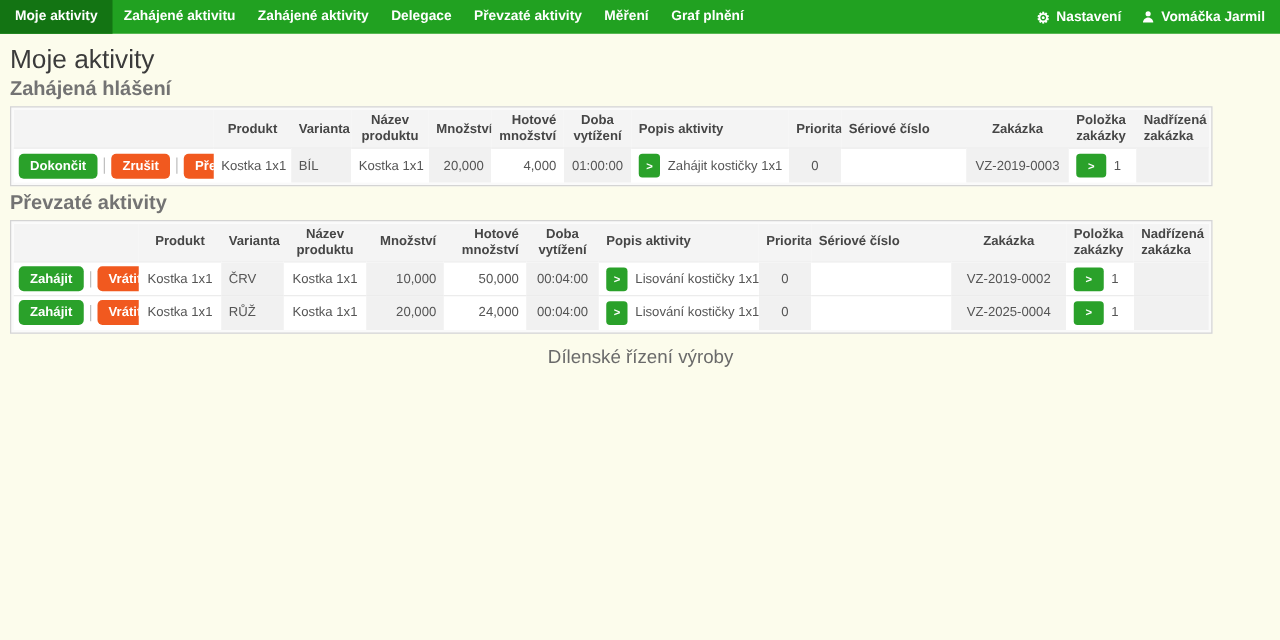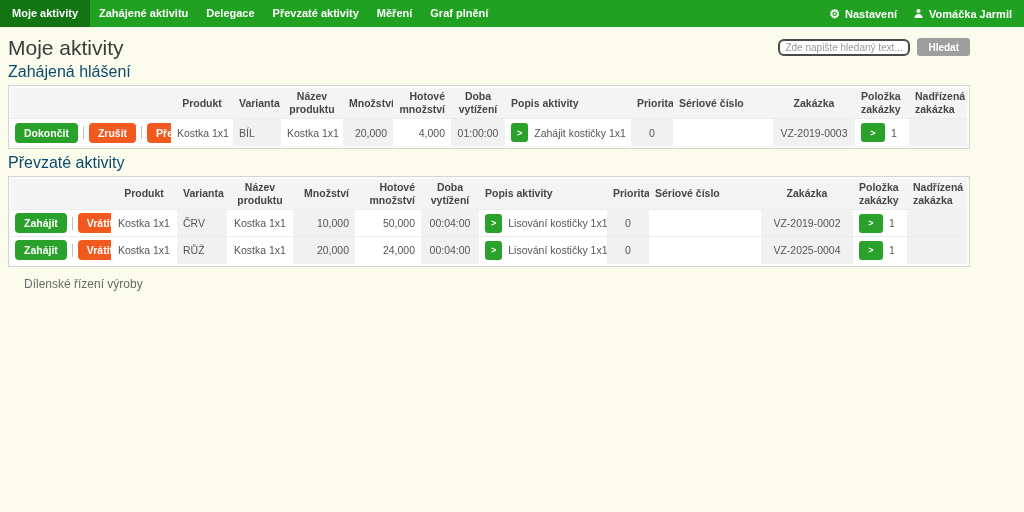--- a/index.html
+++ b/index.html
@@ -26,49 +26,50 @@
   .content{padding:6px 8px 0 8px;}
   .topbar{width:962px;display:flex;justify-content:space-between;align-items:flex-start;}
   .page-title{font-size:21px;font-weight:400;color:#3b3b3b;margin:3px 0 0 0;}
   .search{display:flex;align-items:center;margin-top:5px;}
   .search input{width:132px;height:17px;font-size:10px;border:2px solid #4a4a4a;border-radius:6px;
     padding:0 5px;background:#fff;color:#777;outline:none;}
   .search input::placeholder{color:#999;}
   .search button{height:18px;margin-left:7px;border:none;border-radius:3px;
     background:var(--search-button-gray,#9e9e9e);color:#fff;font-size:10px;font-weight:bold;
     padding:0 11px;cursor:pointer;font-family:"Liberation Sans",sans-serif;}
-  .section-heading{font-size:16px;font-weight:400;color:#0c4a6e;margin:3px 0 4px 0;}
+  .section-heading{font-size:16px;font-weight:700;color:#737373;margin:3px 0 4px 0;}
   
   .panel{width:962px;border:1px solid #d4d4d4;background:#fafafa;padding:2px;margin-bottom:5px;}
   table{width:100%;border-collapse:collapse;table-layout:fixed;font-size:10.5px;color:#555;background:#fff;}
   col.shade{background:#f1f1f1;}
   thead th{background:#f4f4f4;font-weight:bold;color:#464646;height:30px;padding:2px 6px;
     line-height:1.25;text-align:center;overflow:hidden;}
   tbody td{height:27px;padding:2px 6px;border-top:1px solid #ececec;text-align:center;
     white-space:nowrap;overflow:hidden;}
   th.al,td.al{text-align:left;} th.ar,td.ar{text-align:right;}
   td.actions{padding:2px 4px;}
   .act-wrap{display:flex;align-items:center;}
   .btn{border:none;border-radius:4px;color:#fff;font-size:10.5px;font-weight:bold;
     padding:4px 9px;cursor:pointer;font-family:"Liberation Sans",sans-serif;white-space:nowrap;}
   .btn.green{background:var(--button-green,#2aa12a);}
   .btn.orange{background:var(--button-orange,#f1591f);}
   .sep{width:1px;height:13px;background:#c0c0c0;margin:0 5px;flex:0 0 auto;}
   .btn-sm{border:none;border-radius:3px;background:var(--button-green,#2aa12a);color:#fff;
     font-size:9px;font-weight:bold;width:24px;height:19px;cursor:pointer;margin-right:6px;
     vertical-align:middle;font-family:"Liberation Sans",sans-serif;}
   .cell-flex{display:flex;align-items:center;}
-  .footer{font-size:12px;color:#6a6a6a;margin:10px 0 0 16px;}
+  .footer{font-size:15px;color:#6a6a6a;margin:10px 0 0 1px;text-align:center;}
 </style>
 </head>
 <body>
 
 <div class="navbar">
   <div class="nav-item active">Moje aktivity</div>
   <div class="nav-item">Zahájené aktivitu</div>
+  <div class="nav-item">Zahájené aktivity</div>
   <div class="nav-item">Delegace</div>
   <div class="nav-item">Převzaté aktivity</div>
   <div class="nav-item">Měření</div>
   <div class="nav-item">Graf plnění</div>
   <div class="nav-right">
     <div class="nav-util">
       <span style="font-size:12px;line-height:1;">⚙</span>
       <span>Nastavení</span>
     </div>
     <div class="nav-util">
@@ -80,24 +81,20 @@
       </span>
       <span>Vomáčka Jarmil</span>
     </div>
   </div>
 </div>
 
 <div class="content">
 
   <div class="topbar">
     <h1 class="page-title">Moje aktivity</h1>
-    <div class="search">
-      <input type="text" placeholder="Zde napište hledaný text..." style="">
-      <button>Hledat</button>
-    </div>
   </div>
 
   <h2 class="section-heading">Zahájená hlášení</h2>
   <div class="panel">
     <table>
       <colgroup>
         <col style="width:160px">
           <col style="width:62px">
           <col class="shade" style="width:48px">
         <col style="width:62px">

